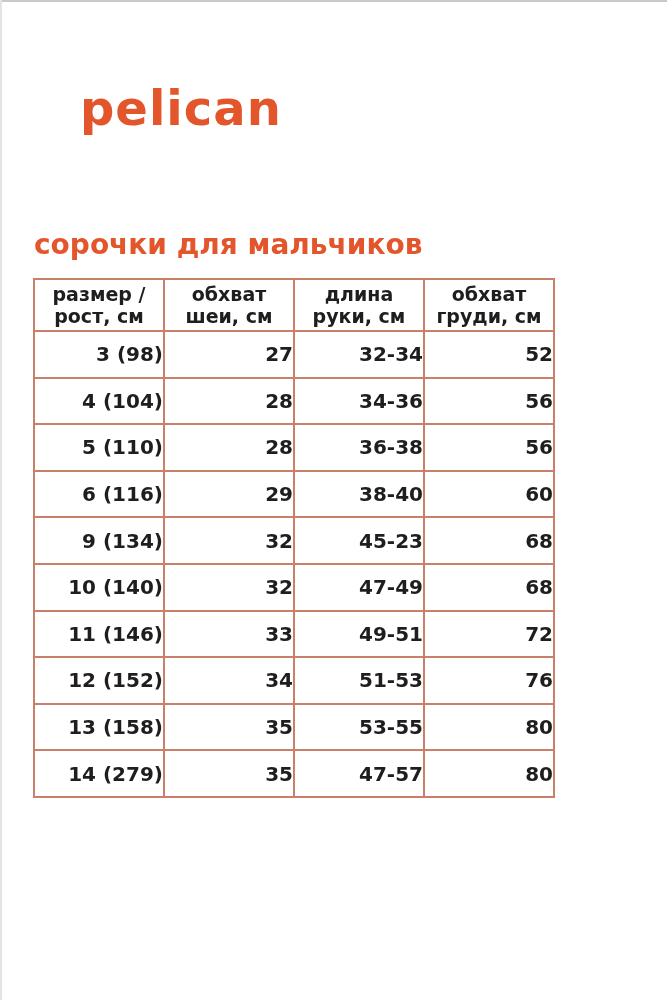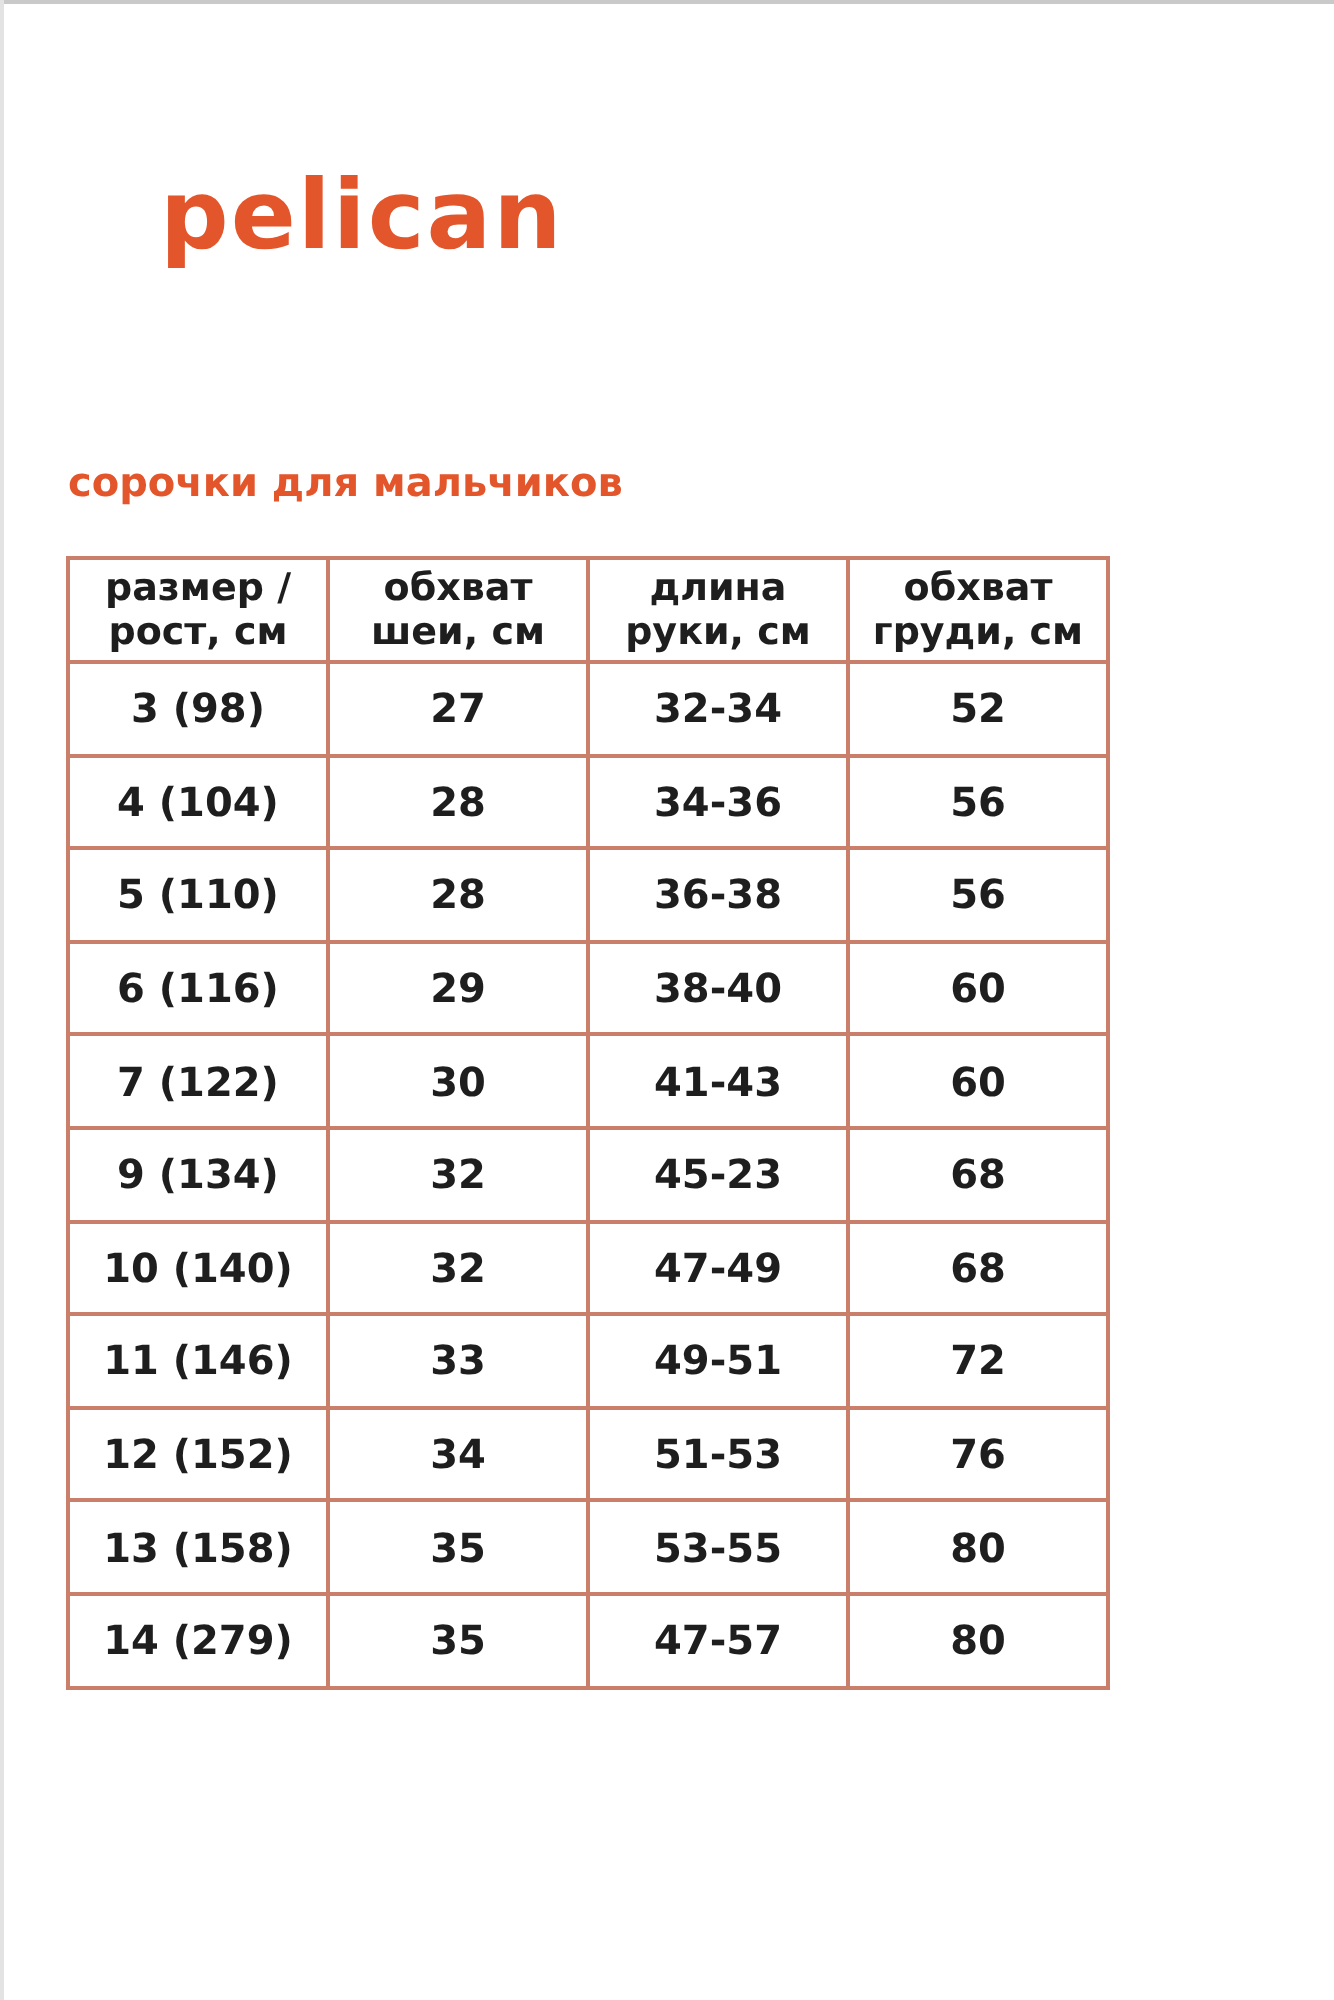--- a/index.html
+++ b/index.html
@@ -17,40 +17,40 @@
   .edge-top{position:absolute;top:0;left:0;width:667px;height:2px;background:var(--edge-top);}
   .edge-left{position:absolute;top:0;left:0;width:2px;height:1000px;background:var(--edge-left);}
   .logo{
     position:absolute;left:40px;top:84px;
     font-size:48px;font-weight:bold;letter-spacing:1px;color:var(--accent);
     line-height:1;
     margin-left:40px;
   }
   .page-title{
     position:absolute;left:34px;top:216px;
-    font-size:20px;font-weight:bold;color:var(--accent);
+    font-size:28px;font-weight:bold;color:var(--accent);
     line-height:1.1;
     margin-top:14px;
   }
   table.size-table{
     position:absolute;left:33px;top:278px;width:522px;
     border-collapse:collapse;table-layout:fixed;
   }
   table.size-table th,
   table.size-table td{
     border:2px solid var(--table-border);
     text-align:center;vertical-align:middle;
     font-weight:bold;color:var(--text);
     padding:0;
   }
   table.size-table th{
     height:50px;font-size:19px;line-height:1.18;
   }
   table.size-table td{
-    height:44.6px;font-size:20px;
+    height:44.6px;font-size:20px;text-align:right;
   }
   .th-line{display:block;}
 </style>
 </head>
 <body>
 
 <div class="edge-top"></div>
 <div class="edge-left"></div>
 
 <div class="logo">pelican</div>
@@ -97,26 +97,20 @@
         <td>36-38</td>
         <td>56</td>
       </tr>
       <tr>
         <td>6 (116)</td>
         <td>29</td>
         <td>38-40</td>
         <td>60</td>
       </tr>
       <tr>
-        <td>7 (122)</td>
-        <td>30</td>
-        <td>41-43</td>
-        <td>60</td>
-      </tr>
-      <tr>
         <td>9 (134)</td>
         <td>32</td>
         <td>45-23</td>
         <td>68</td>
       </tr>
       <tr>
         <td>10 (140)</td>
         <td>32</td>
         <td>47-49</td>
         <td>68</td>

